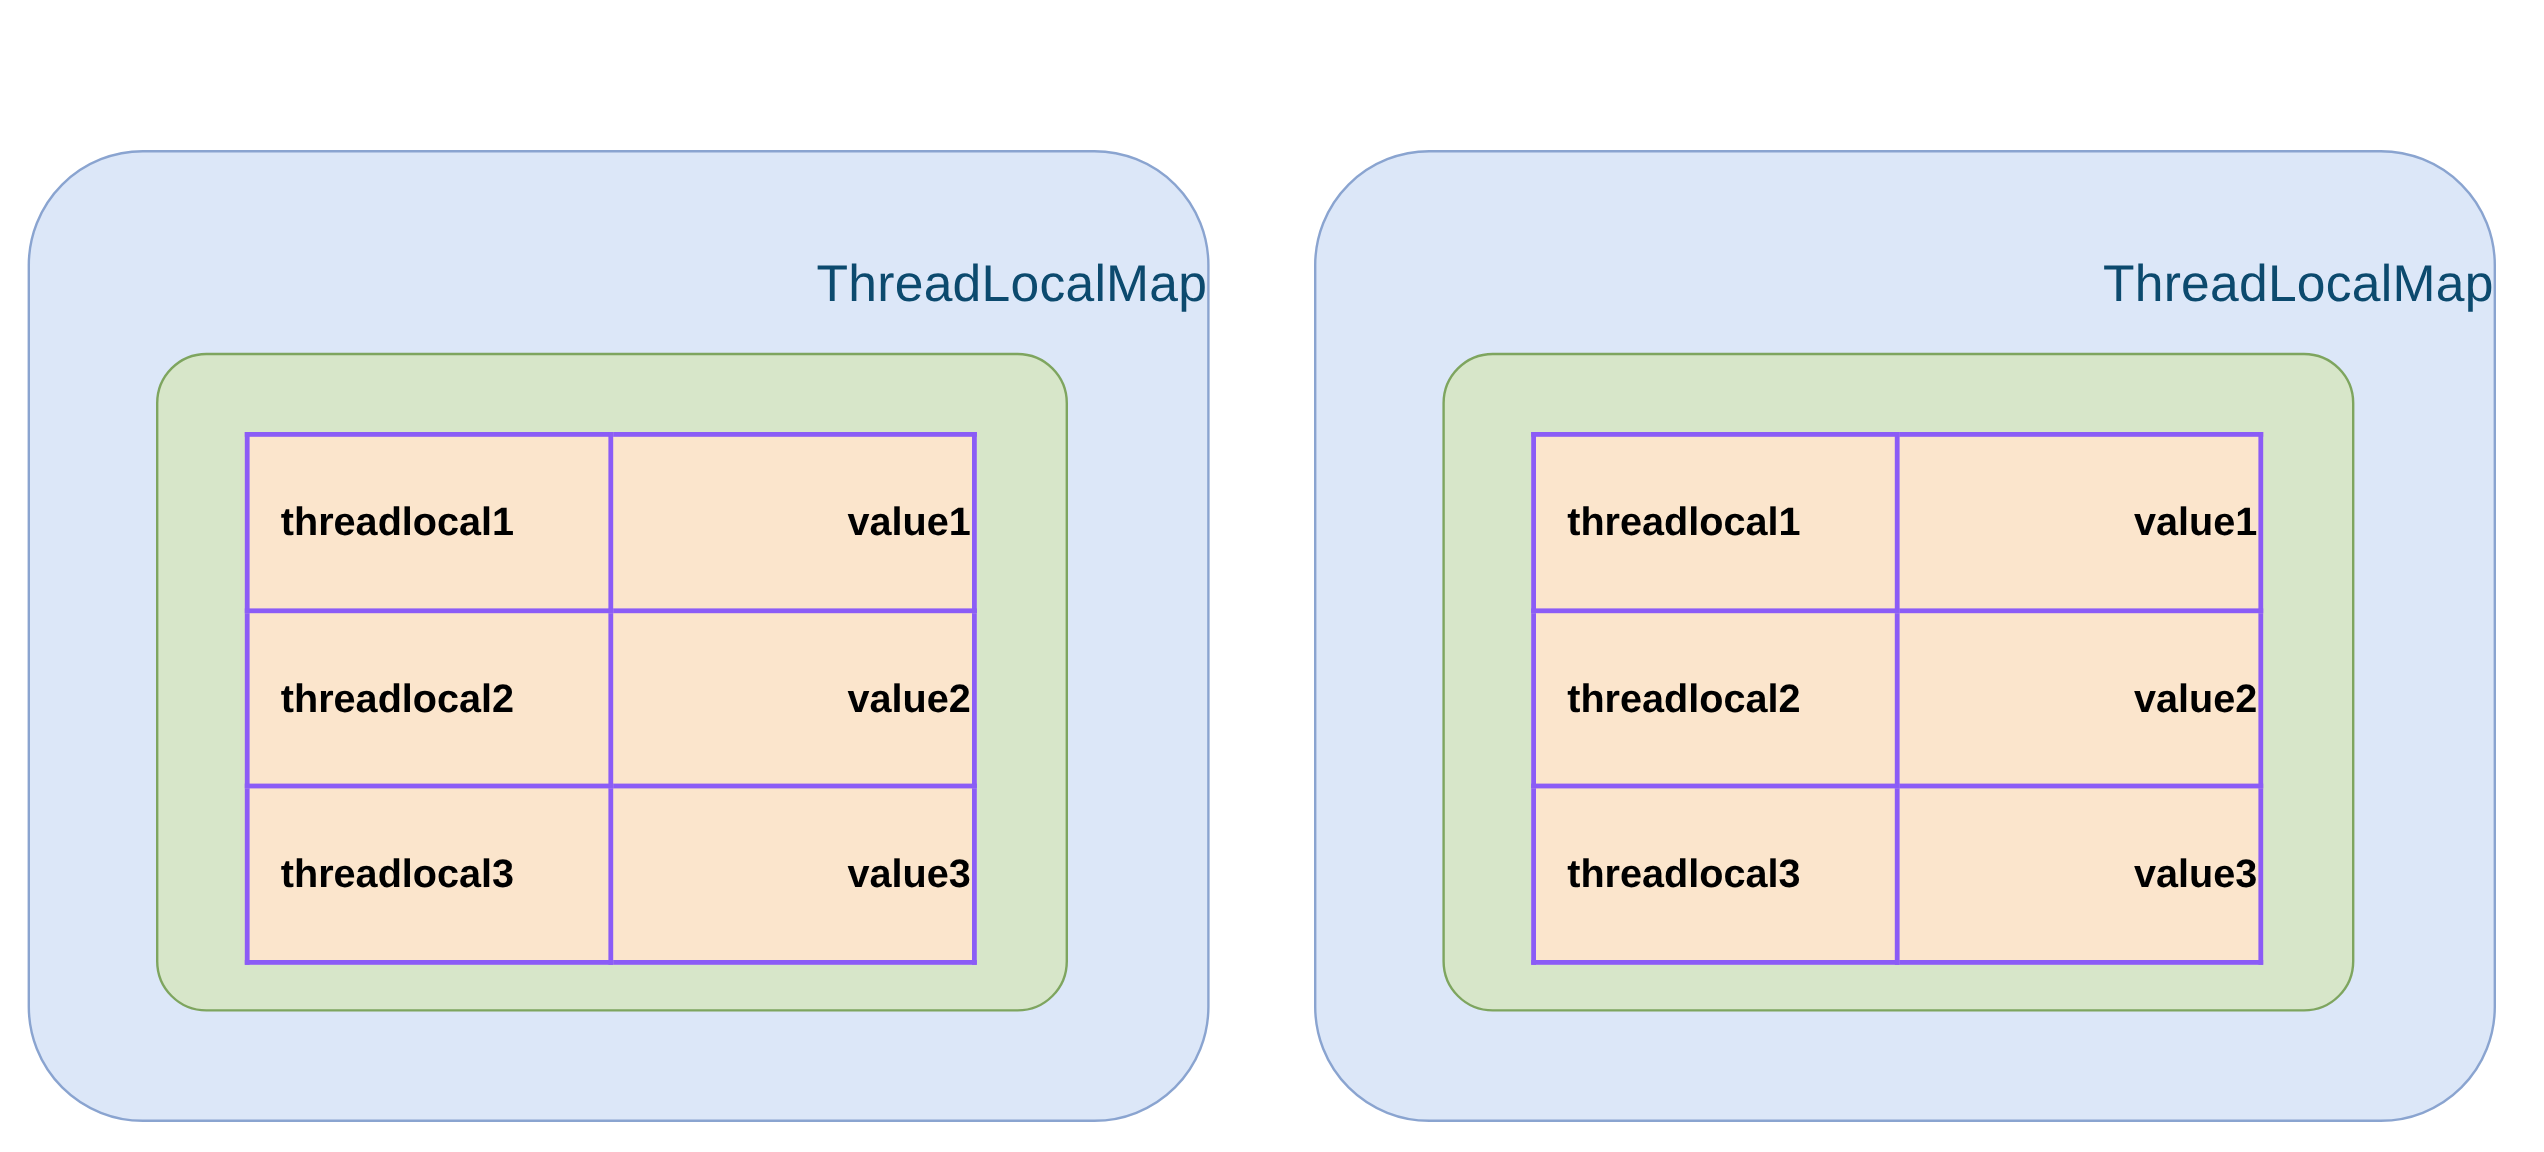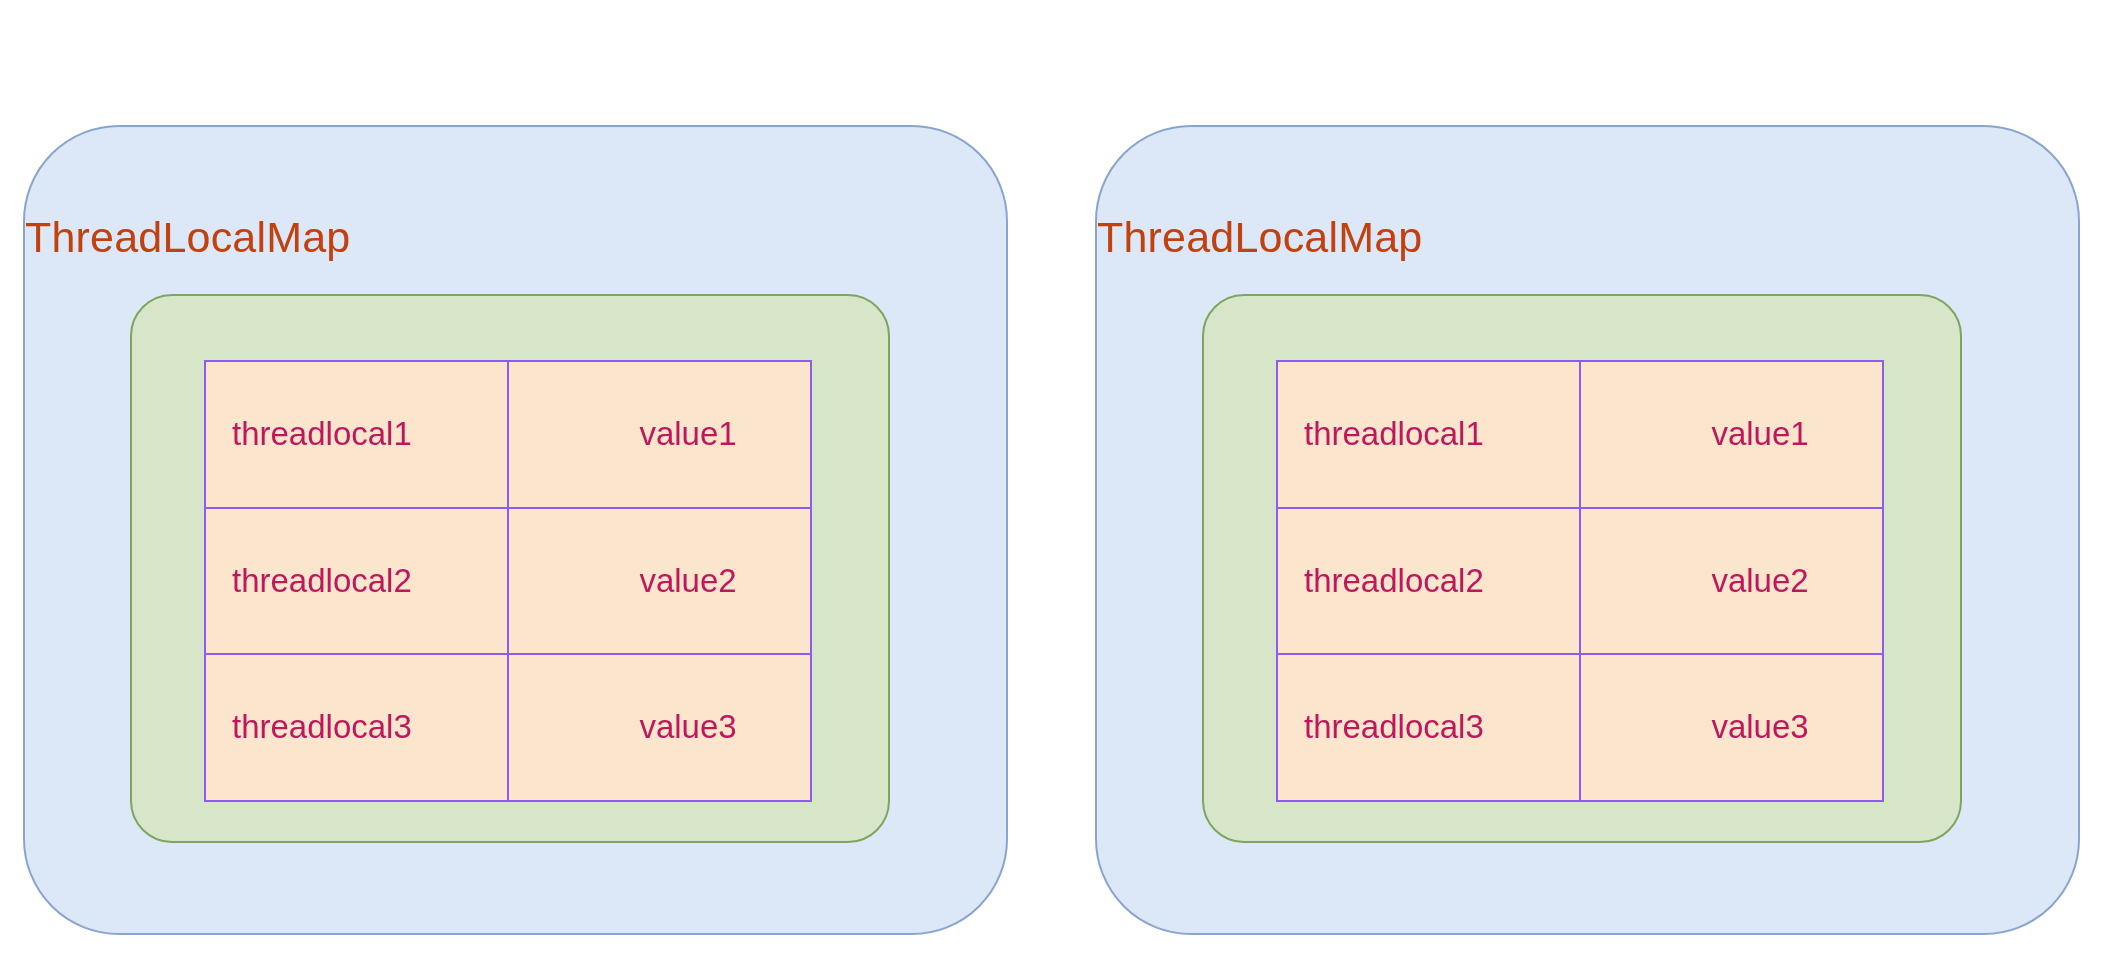--- a/index.html
+++ b/index.html
@@ -64,26 +64,26 @@
   }
   .thread-panel.right .thread-box {
     left: 35px;
   }
 
   .map-title {
     position: absolute;
     left: 0;
     top: 82px;
     width: 100%;
-    text-align: left;
+    text-align: right;
     font-size: 43px;
     line-height: 56px;
     font-weight: 400;
     letter-spacing: 0.2px;
-    color: #c2410c;
+    color: #0c4a6e;
     white-space: nowrap;
   }
 
   
   .map-box {
     position: absolute;
     left: 105px;
     top: 167px;
     width: 760px;
     height: 549px;
@@ -101,39 +101,39 @@
     width: 606px;
     height: 440px;
     box-sizing: border-box;
     border-collapse: collapse;
     table-layout: fixed;
     background: #fbe5cc;
   }
   .entry-table tr { height: 146.6px; }
   .entry-table td {
     box-sizing: border-box;
-    border: 2px solid #8b5cf6;
+    border: 4px solid #8b5cf6;
     background: #fbe5cc;
     font-size: 33px;
     line-height: 40px;
-    font-weight: 400;
-    color: #be185d;
+    font-weight: 700;
+    color: #000000;
     vertical-align: middle;
     white-space: nowrap;
     overflow: hidden;
   }
   .entry-table td.key {
     width: 303px;
     padding-left: 26px;
     text-align: left;
   }
   .entry-table td.val {
     width: 303px;
     padding-left: 58px;
-    text-align: center;
+    text-align: right;
   }
 </style>
 </head>
 <body>
 
 <div id="canvas">
 
   <div class="thread-panel left">
 
 

